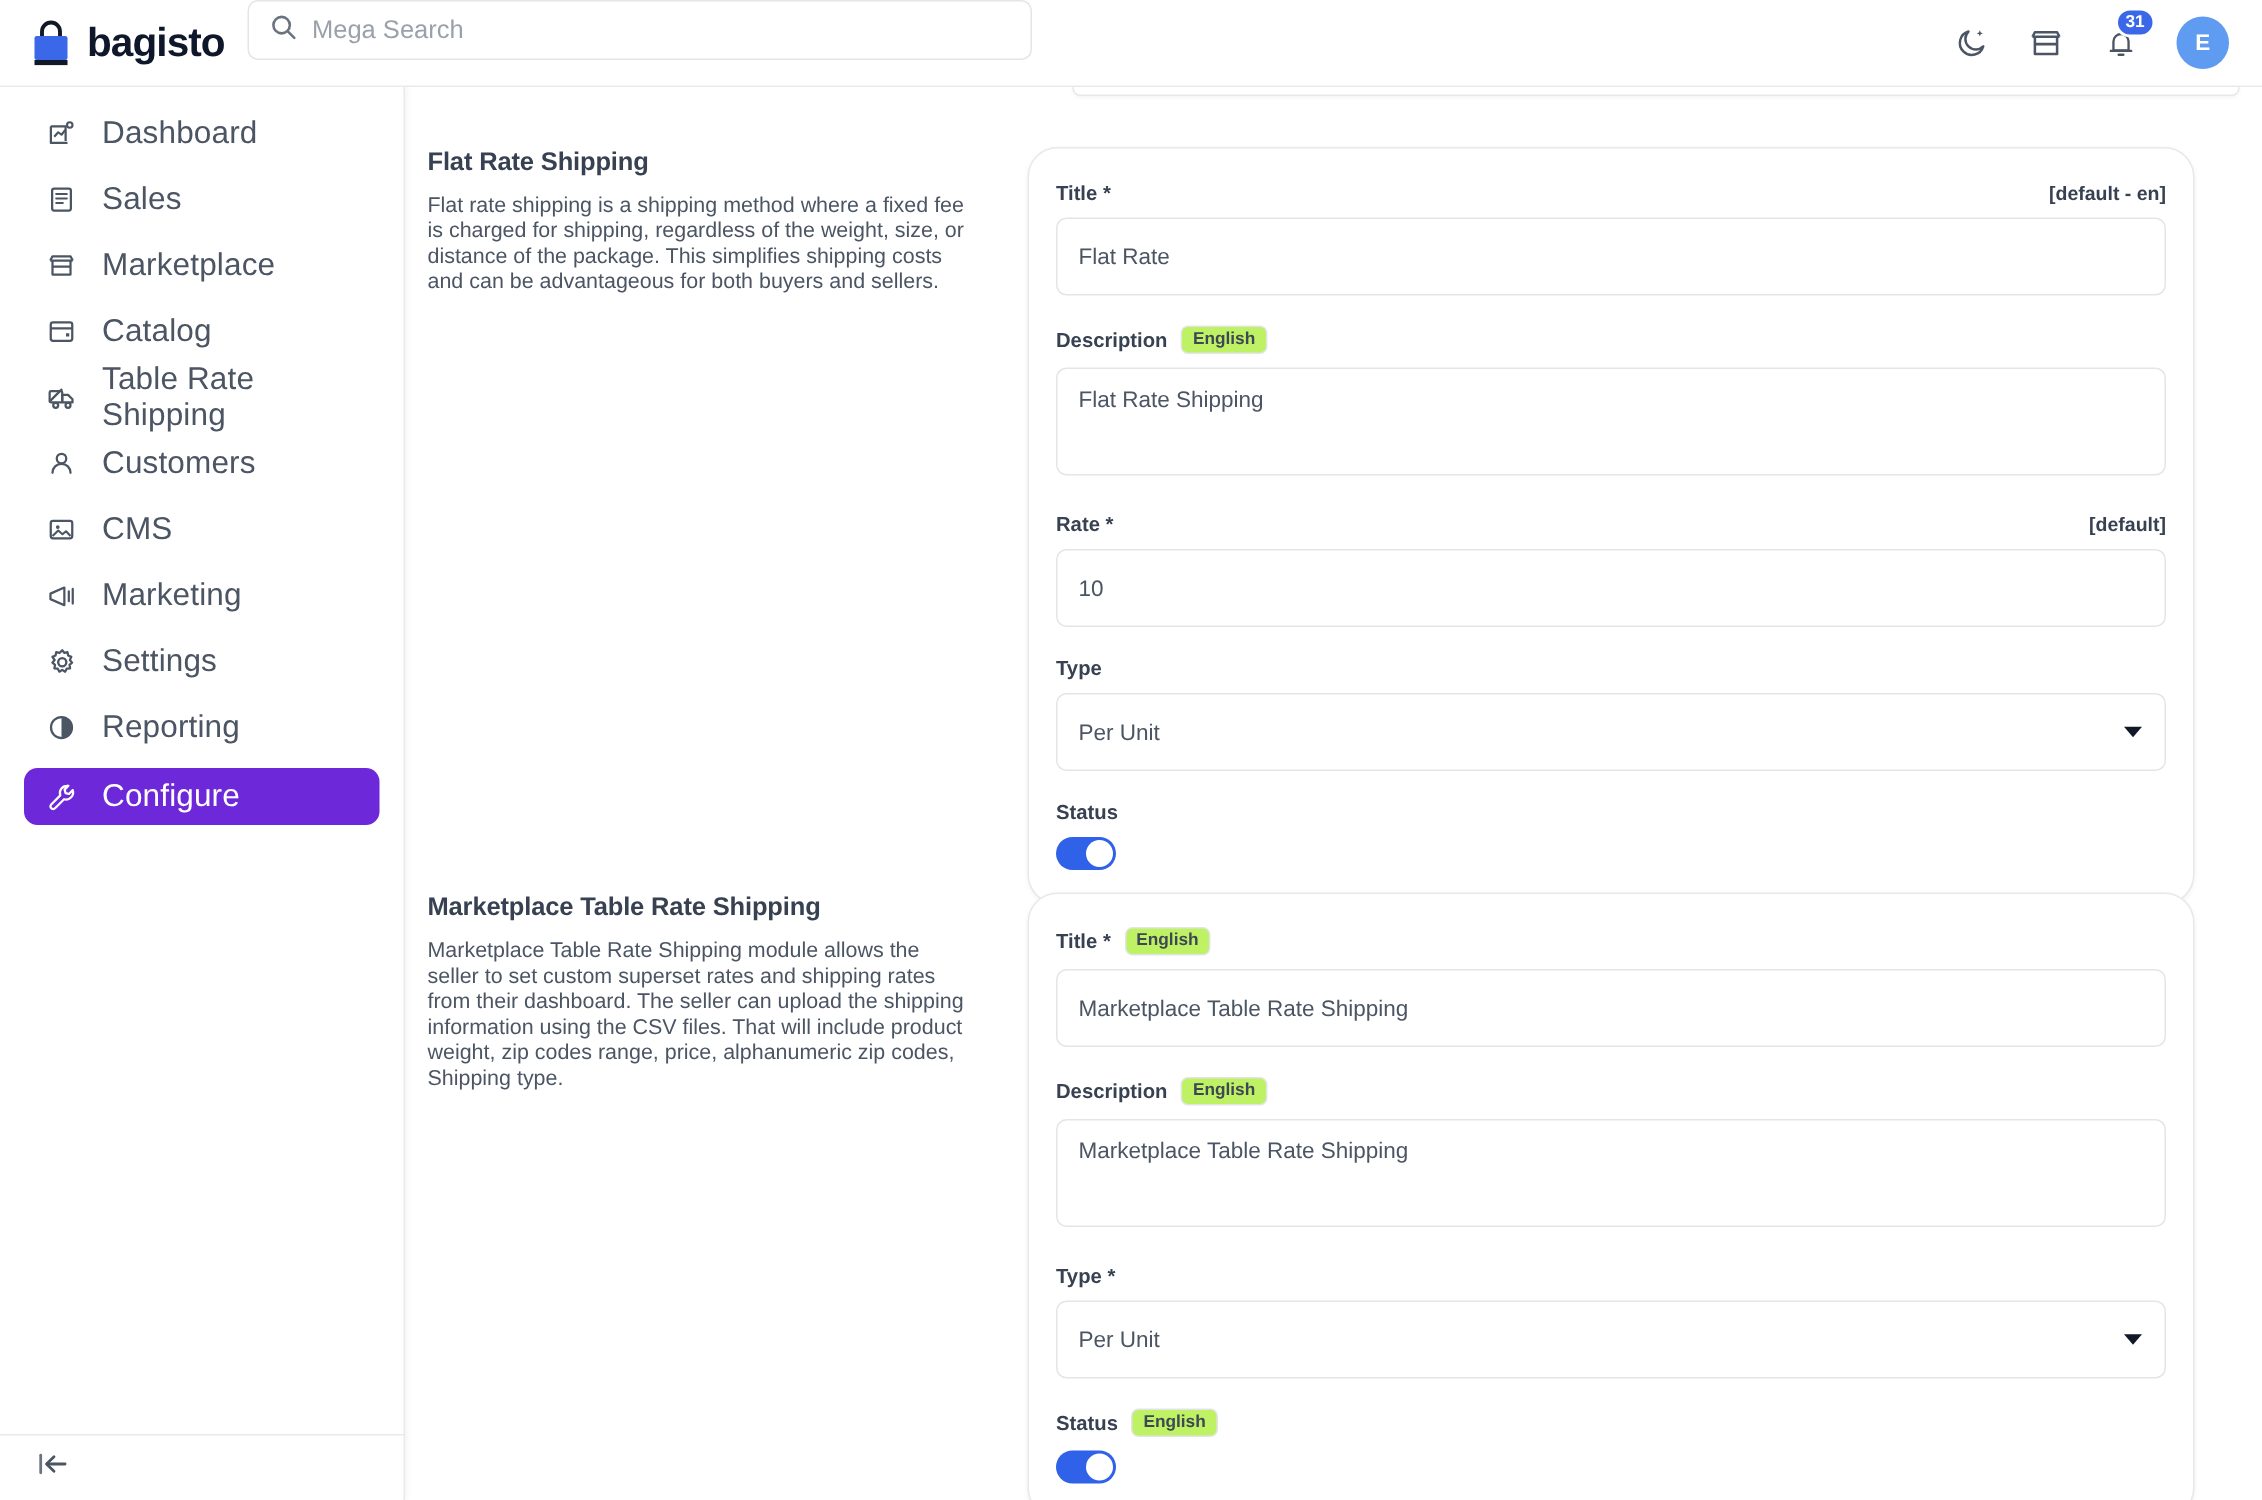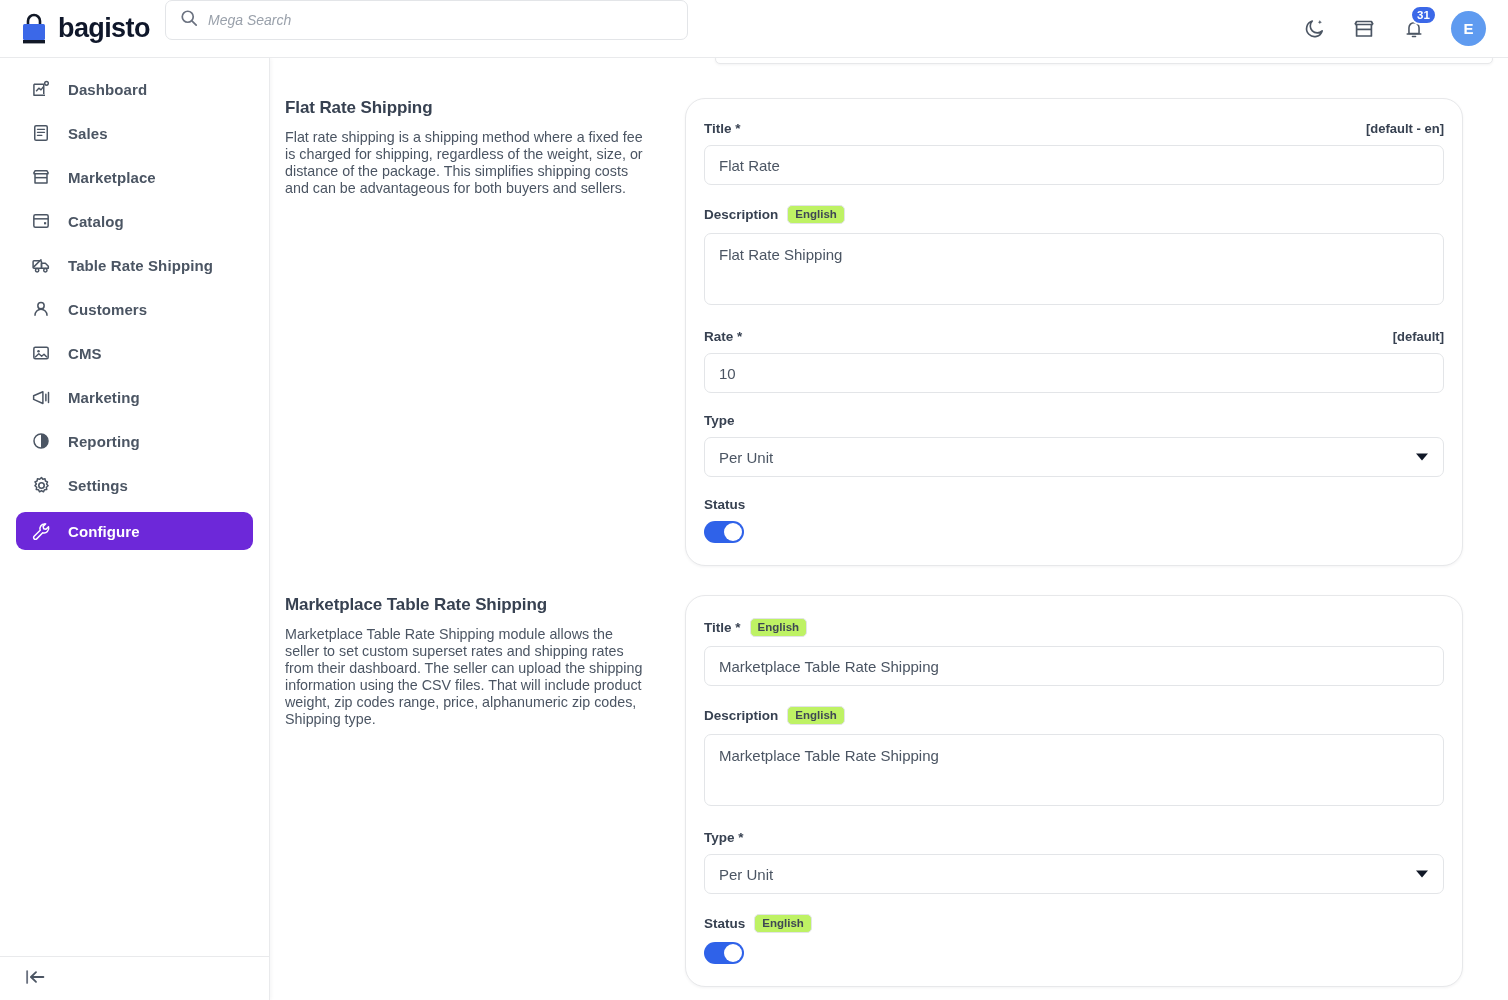--- a/index.html
+++ b/index.html
@@ -28,21 +28,21 @@
     margin-left: 18px;
     width: 523px; height: 40px;
     border: 1px solid #e3e5e8; border-radius: 7px;
     display: flex; align-items: center; gap: 10px;
     padding: 0 14px;
     background: #fff;
   }
   .search-input {
     border: none; outline: none; background: transparent;
     font-family: "Liberation Sans", sans-serif;
-    font-size: 14px; color: #374151; width: 100%; font-style: italic;
+    font-size: 17px; color: #374151; width: 100%;
   }
   .search-input::placeholder { color: #9aa1ab; }
 
   .header-right {
     margin-left: auto; display: flex; align-items: center;
     gap: 24px; padding-right: 22px;
   }
   .hdr-icon { width: 26px; height: 26px; display: flex; align-items: center; justify-content: center; cursor: pointer; position: relative; }
   .bell-wrap { position: relative; }
   .badge {
@@ -69,21 +69,21 @@
     box-shadow: 1px 0 4px rgba(15,23,42,0.05);
     z-index: 10;
   }
   .nav { padding: 14px 16px 0 16px; }
   .nav-item {
     display: flex; align-items: center; gap: 16px;
     height: 34px; margin-bottom: 10px;
     padding: 0 14px; border-radius: 9px;
     color: #4b5563; cursor: pointer;
   }
-  .nav-item .lbl { font-size: 15px; font-weight: 700; letter-spacing: 0.1px; }
+  .nav-item .lbl { font-size: 21px; font-weight: 400; letter-spacing: 0.1px; }
   .nav-item.active { background: #6d28d9; color: #ffffff; height: 38px; }
   .nav-ico { width: 22px; height: 22px; flex: 0 0 22px; display: flex; align-items: center; justify-content: center; }
   .sidebar-footer {
     position: absolute; bottom: 0; left: 0; width: 270px; height: 44px;
     border-top: 1px solid #e9eaec;
     display: flex; align-items: center; padding-left: 24px;
   }
 
   
   .main {
@@ -118,21 +118,21 @@
   .field-head { display: flex; align-items: center; margin-bottom: 9px; }
   .field-label { font-size: 13.5px; font-weight: 700; color: #374151; }
   .chip {
     margin-left: 9px; padding: 2px 7px 3px 7px;
     background: #bef264; border: 1px solid #e2e4e7;
     border-radius: 5px; font-size: 11.5px; font-weight: 600; color: #3f4754;
   }
   .scope { margin-left: auto; font-size: 13px; font-weight: 600; color: #374151; }
 
   .control {
-    width: 100%; height: 40px;
+    width: 100%; height: 52px;
     border: 1px solid #e3e5e8; border-radius: 7px;
     padding: 0 14px;
     font-family: "Liberation Sans", sans-serif;
     font-size: 15px; color: #4b5563; background: #fff;
     outline: none;
   }
   textarea.control {
     height: 72px; padding: 11px 14px; resize: none;
     line-height: 19px;
   }
@@ -289,36 +289,36 @@
         <svg width="21" height="21" viewBox="0 0 24 24">
           <path d="M3 10v4.2l10.6 4.6V5.4L3 10z" fill="none" stroke="#4b5563" stroke-width="1.7" stroke-linejoin="round"></path>
           <path d="M17 8.2v7.6M20 6.4v11.2" fill="none" stroke="#4b5563" stroke-width="1.7" stroke-linecap="round"></path>
         </svg>
       </span>
       <span class="lbl">Marketing</span>
     </div>
 
     <div class="nav-item">
       <span class="nav-ico">
-        <svg width="20" height="20" viewBox="0 0 24 24">
-          <circle cx="12" cy="12" r="8.4" fill="none" stroke="#4b5563" stroke-width="1.8"></circle>
-          <path d="M12 3.6v16.8a8.4 8.4 0 0 0 0-16.8z" fill="#4b5563"></path>
-        </svg>
-      </span>
-      <span class="lbl">Reporting</span>
-    </div>
-
-    <div class="nav-item">
-      <span class="nav-ico">
         <svg width="21" height="21" viewBox="0 0 24 24">
           <circle cx="12" cy="12" r="3.1" fill="none" stroke="#4b5563" stroke-width="1.8"></circle>
           <path d="M12 2.8l1.5 2.1 2.5-.6.5 2.6 2.4 1-1.1 2.4 1.7 2-2 1.7.5 2.6-2.6.3-1.2 2.3-2.2-1.4-2.2 1.4-1.2-2.3-2.6-.3.5-2.6-2-1.7 1.7-2L4.5 7.9l2.4-1 .5-2.6 2.5.6L12 2.8z" fill="none" stroke="#4b5563" stroke-width="1.7" stroke-linejoin="round"></path>
         </svg>
       </span>
       <span class="lbl">Settings</span>
+    </div>
+
+    <div class="nav-item">
+      <span class="nav-ico">
+        <svg width="20" height="20" viewBox="0 0 24 24">
+          <circle cx="12" cy="12" r="8.4" fill="none" stroke="#4b5563" stroke-width="1.8"></circle>
+          <path d="M12 3.6v16.8a8.4 8.4 0 0 0 0-16.8z" fill="#4b5563"></path>
+        </svg>
+      </span>
+      <span class="lbl">Reporting</span>
     </div>
 
     <div class="nav-item active">
       <span class="nav-ico">
         <svg width="21" height="21" viewBox="0 0 24 24">
           <path d="M15.6 3.4a5.4 5.4 0 0 0-5.1 7.2L3.6 17.5a2 2 0 1 0 2.9 2.9l6.9-6.9a5.4 5.4 0 0 0 6.6-6.9l-2.9 2.9-2.6-.7-.7-2.6 2.9-2.9a5.4 5.4 0 0 0-.9-.1z" fill="none" stroke="#ffffff" stroke-width="1.7" stroke-linejoin="round"></path>
         </svg>
       </span>
       <span class="lbl">Configure</span>
     </div>

